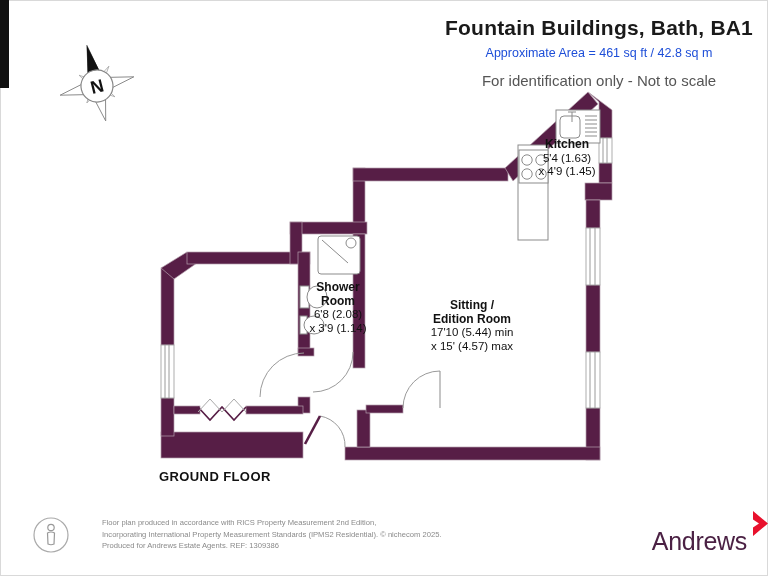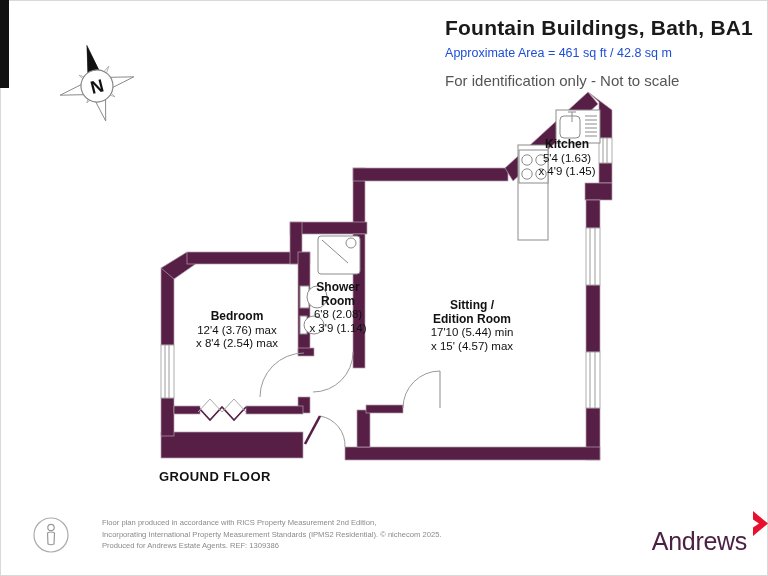--- a/index.html
+++ b/index.html
@@ -3,21 +3,21 @@
 <meta charset="utf-8">
 <style>
   html,body{margin:0;padding:0;background:#fff;}
   .page{
     position:relative;width:768px;height:576px;background:#ffffff;overflow:hidden;
     font-family:"Liberation Sans","DejaVu Sans",sans-serif;
     box-shadow:inset 0 0 0 1px #d9d9d9;
   }
   .black-bar{position:absolute;left:0;top:0;width:9px;height:88px;background:#111;}
   
-  .header{position:absolute;top:16px;right:15px;text-align:left;color:#1a1a1a;}
+  .header{position:absolute;top:16px;right:15px;text-align:center;color:#1a1a1a;}
   .header .title{font-size:21px;font-weight:bold;letter-spacing:.2px;}
   .header .area{font-size:12.5px;margin-top:6px;color:#1d4ed8;}
   .header .note{font-size:15px;margin-top:12px;color:#555;}
   
   svg.plan{position:absolute;left:0;top:0;}
   .wall{fill:#571E46;stroke:#b5a0ae;stroke-width:.7;}
   .fix{fill:#ffffff;stroke:#8b8b8b;stroke-width:1;}
   .fixline{stroke:#8b8b8b;stroke-width:1;fill:none;}
   .winline{stroke:#9a9a9a;stroke-width:1;}
   .arc{stroke:#9a9a9a;stroke-width:1;fill:none;}
@@ -203,25 +203,20 @@
     <div class="rdim">x 4'9 (1.45)</div>
   </div>
 
   <div class="room-label lbl-shower">
     <div class="rname">Shower</div>
     <div class="rname">Room</div>
     <div class="rdim">6'8 (2.08)</div>
     <div class="rdim">x 3'9 (1.14)</div>
   </div>
 
-  <div class="room-label lbl-bedroom">
-    <div class="rname">Bedroom</div>
-    <div class="rdim">12'4 (3.76) max</div>
-    <div class="rdim">x 8'4 (2.54) max</div>
-  </div>
 
   <div class="room-label lbl-sitting">
     <div class="rname">Sitting /</div>
     <div class="rname">Edition Room</div>
     <div class="rdim">17'10 (5.44) min</div>
     <div class="rdim">x 15' (4.57) max</div>
   </div>
 
   <div class="floor-label">GROUND FLOOR</div>
 

